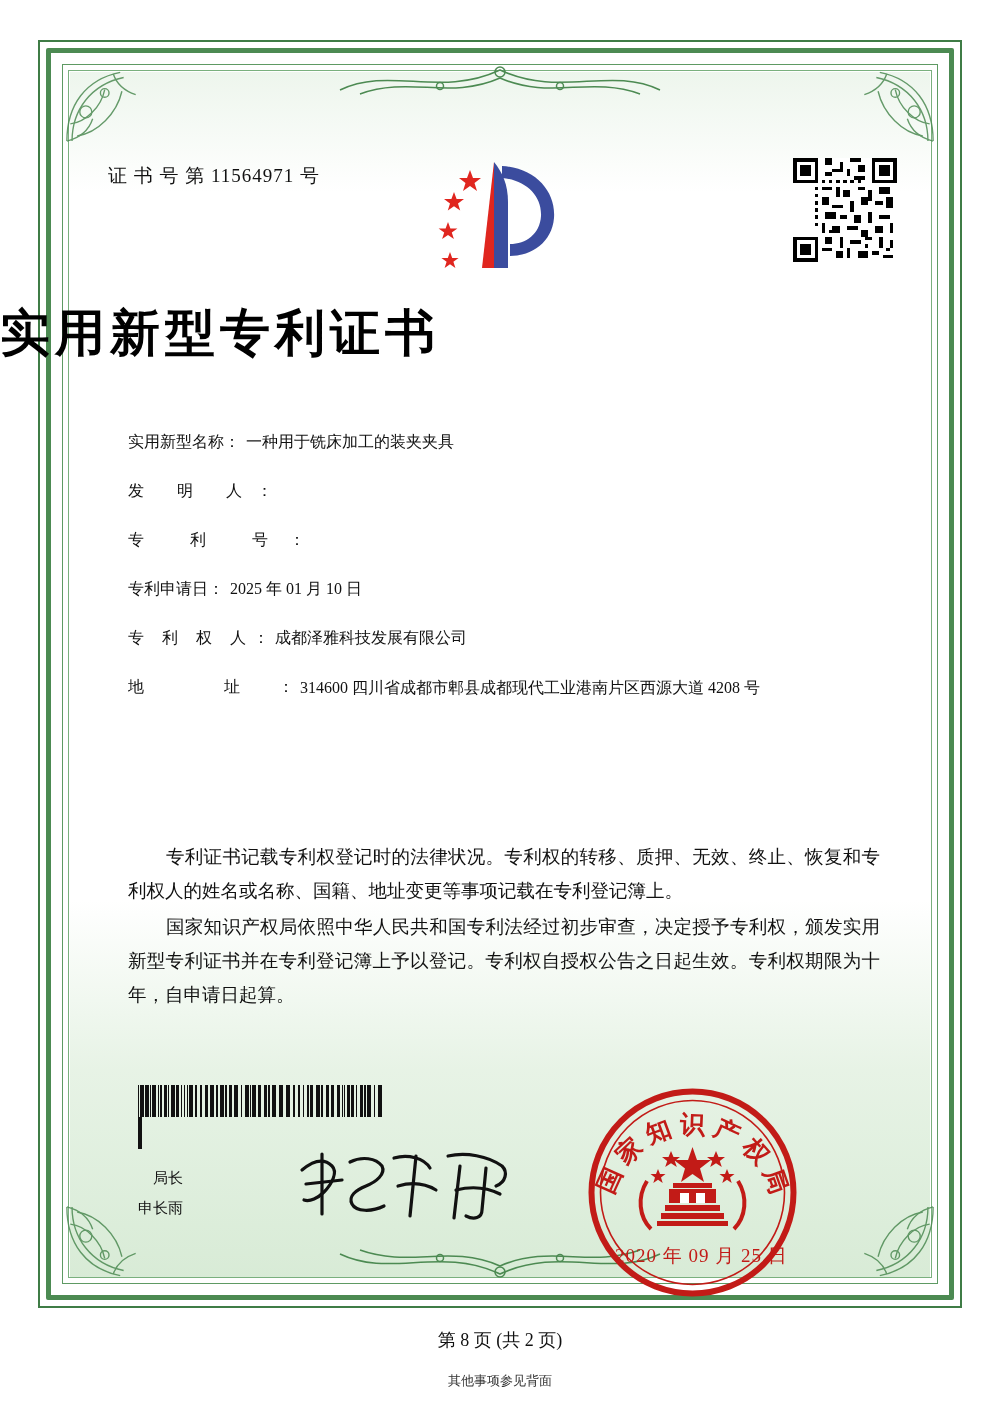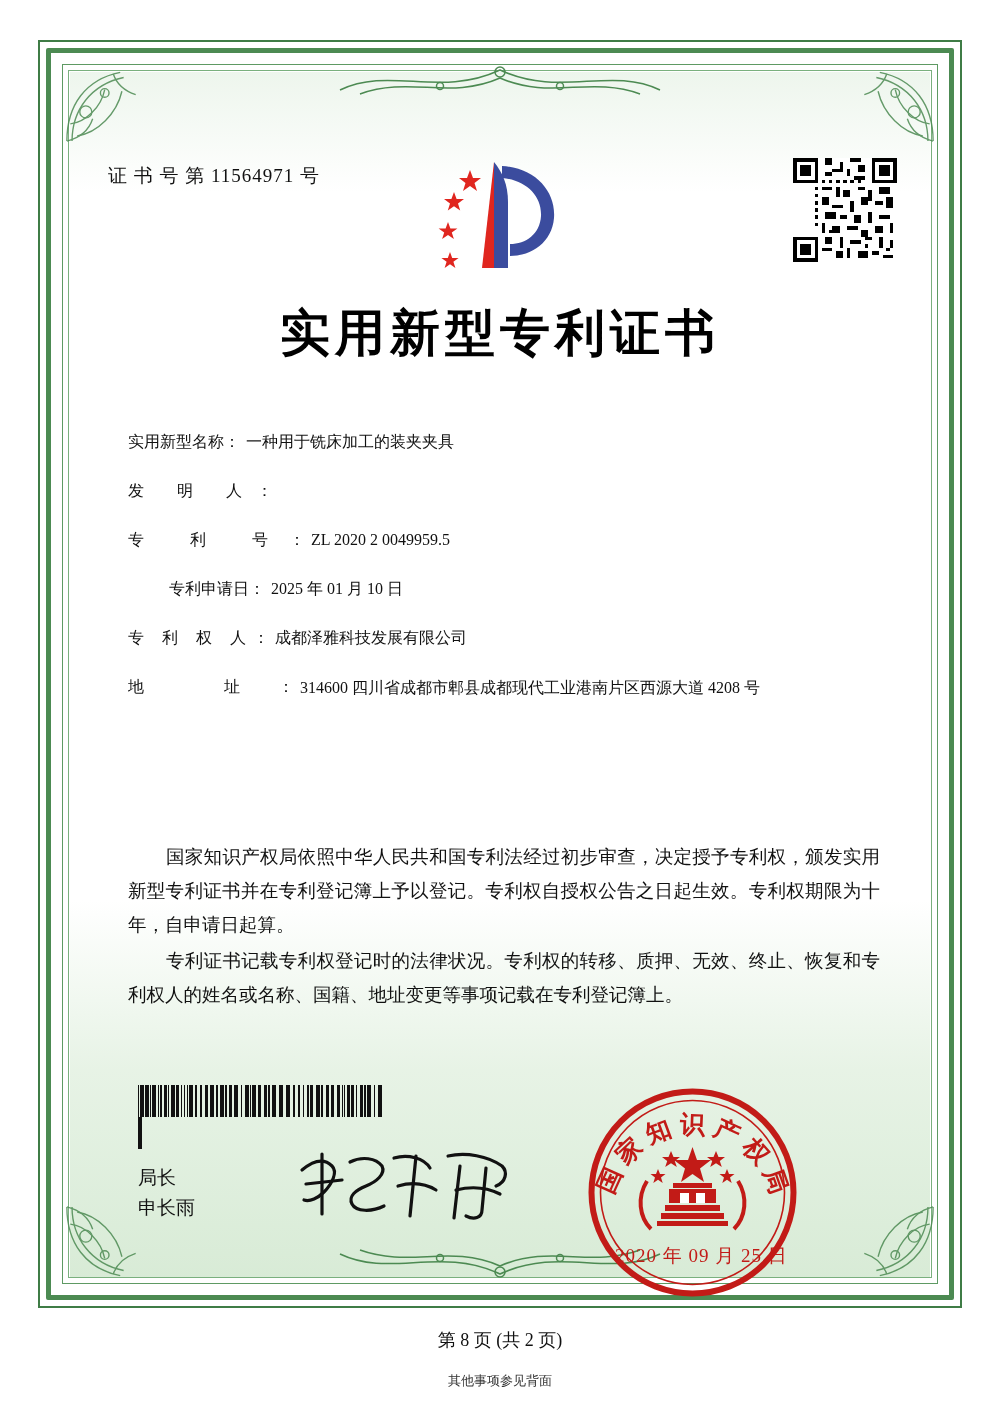--- a/index.html
+++ b/index.html
@@ -114,21 +114,21 @@
   .qr {
     position: absolute;
     left: 793px; top: 158px;
     width: 104px; height: 104px;
   }
 
   .title {
     position: absolute;
     left: 0; top: 300px;
     width: 1000px;
-    text-align: center;
+    text-align: left;
     font-family: "DejaVu Serif", serif;
     font-size: 50px;
     font-weight: bold;
     letter-spacing: 5px;
     color: #000;
   }
 
   
   .fields {
     position: absolute;
@@ -143,21 +143,21 @@
     line-height: 1.5;
     color: #111;
   }
   .field-label {
     white-space: nowrap;
     flex: 0 0 auto;
   }
   .field-label.w-name  { letter-spacing: 0px; }
   .field-label.w-inv   { letter-spacing: 14.5px; padding-right: 0; }
   .field-label.w-num   { letter-spacing: 21px; }
-  .field-label.w-date  { letter-spacing: 0px; margin-left: 41px; }
+  .field-label.w-date  { letter-spacing: 0px; }
   .field-label.w-owner { letter-spacing: 7px; }
   .field-label.w-addr  { letter-spacing: 38px; }
   .field-colon { margin: 0 2px 0 0; }
   .field-value {
     margin-left: 4px;
     flex: 1 1 auto;
   }
   .field-value.addr {
     max-width: 520px;
     line-height: 1.6;
@@ -198,23 +198,24 @@
     display: inline-block;
     background: #111;
     height: 32px;
     vertical-align: top;
   }
 
   
   .sig-label {
     position: absolute;
     left: 138px; top: 1163px;
-    font-size: 19px;
+    font-size: 15px;
     line-height: 30px;
     color: #111;
+    text-align: right;
   }
   .sig-hand {
     position: absolute;
     left: 290px; top: 1140px;
     width: 230px; height: 90px;
   }
 
   
   .seal {
     position: absolute;
@@ -440,21 +441,20 @@
     </div>
 
     <div class="field-row">
       <span class="field-label w-inv">发 明 人</span>
       <span class="field-colon">：</span>
     </div>
 
     <div class="field-row">
       <span class="field-label w-num">专 利 号</span>
       <span class="field-colon">：</span>
-      <span class="field-value">ZL 2020 2 0049959.5</span>
     </div>
 
     <div class="field-row">
       <span class="field-label w-date">专利申请日</span>
       <span class="field-colon">：</span>
       <span class="field-value">2025 年 01 月 10 日</span>
     </div>
 
     <div class="field-row">
       <span class="field-label w-owner">专 利 权 人</span>
@@ -465,22 +465,22 @@
     <div class="field-row">
       <span class="field-label w-addr">地 址</span>
       <span class="field-colon">：</span>
       <span class="field-value addr">314600 四川省成都市郫县成都现代工业港南片区西源大道 4208 号</span>
     </div>
 
 
   </div>
 
   <div class="paras">
+    <p>专利证书记载专利权登记时的法律状况。专利权的转移、质押、无效、终止、恢复和专利权人的姓名或名称、国籍、地址变更等事项记载在专利登记簿上。</p>
     <p>国家知识产权局依照中华人民共和国专利法经过初步审查，决定授予专利权，颁发实用新型专利证书并在专利登记簿上予以登记。专利权自授权公告之日起生效。专利权期限为十年，自申请日起算。</p>
-    <p>专利证书记载专利权登记时的法律状况。专利权的转移、质押、无效、终止、恢复和专利权人的姓名或名称、国籍、地址变更等事项记载在专利登记簿上。</p>
   </div>
 
   <div class="barcode" id="barcode"><i style="width:1px"></i><i style="width:1px;background:transparent"></i><i style="width:4px"></i><i style="width:1px;background:transparent"></i><i style="width:4px"></i><i style="width:1px;background:transparent"></i><i style="width:1px"></i><i style="width:1px;background:transparent"></i><i style="width:4px"></i><i style="width:2px;background:transparent"></i><i style="width:1px"></i><i style="width:1px;background:transparent"></i><i style="width:2px"></i><i style="width:2px;background:transparent"></i><i style="width:3px"></i><i style="width:1px;background:transparent"></i><i style="width:1px"></i><i style="width:2px;background:transparent"></i><i style="width:4px"></i><i style="width:1px;background:transparent"></i><i style="width:3px"></i><i style="width:2px;background:transparent"></i><i style="width:1px"></i><i style="width:2px;background:transparent"></i><i style="width:1px"></i><i style="width:2px;background:transparent"></i><i style="width:1px"></i><i style="width:1px;background:transparent"></i><i style="width:4px"></i><i style="width:2px;background:transparent"></i><i style="width:2px"></i><i style="width:3px;background:transparent"></i><i style="width:2px"></i><i style="width:3px;background:transparent"></i><i style="width:3px"></i><i style="width:2px;background:transparent"></i><i style="width:4px"></i><i style="width:2px;background:transparent"></i><i style="width:2px"></i><i style="width:2px;background:transparent"></i><i style="width:4px"></i><i style="width:1px;background:transparent"></i><i style="width:2px"></i><i style="width:2px;background:transparent"></i><i style="width:3px"></i><i style="width:2px;background:transparent"></i><i style="width:4px"></i><i style="width:3px;background:transparent"></i><i style="width:1px"></i><i style="width:3px;background:transparent"></i><i style="width:4px"></i><i style="width:1px;background:transparent"></i><i style="width:1px"></i><i style="width:1px;background:transparent"></i><i style="width:4px"></i><i style="width:2px;background:transparent"></i><i style="width:3px"></i><i style="width:3px;background:transparent"></i><i style="width:3px"></i><i style="width:1px;background:transparent"></i><i style="width:2px"></i><i style="width:2px;background:transparent"></i><i style="width:4px"></i><i style="width:3px;background:transparent"></i><i style="width:4px"></i><i style="width:3px;background:transparent"></i><i style="width:4px"></i><i style="width:3px;background:transparent"></i><i style="width:2px"></i><i style="width:3px;background:transparent"></i><i style="width:2px"></i><i style="width:3px;background:transparent"></i><i style="width:1px"></i><i style="width:3px;background:transparent"></i><i style="width:2px"></i><i style="width:1px;background:transparent"></i><i style="width:3px"></i><i style="width:3px;background:transparent"></i><i style="width:4px"></i><i style="width:1px;background:transparent"></i><i style="width:2px"></i><i style="width:3px;background:transparent"></i><i style="width:3px"></i><i style="width:2px;background:transparent"></i><i style="width:3px"></i><i style="width:3px;background:transparent"></i><i style="width:3px"></i><i style="width:2px;background:transparent"></i><i style="width:1px"></i><i style="width:1px;background:transparent"></i><i style="width:1px"></i><i style="width:2px;background:transparent"></i><i style="width:3px"></i><i style="width:1px;background:transparent"></i><i style="width:3px"></i><i style="width:2px;background:transparent"></i><i style="width:1px"></i><i style="width:3px;background:transparent"></i><i style="width:3px"></i><i style="width:1px;background:transparent"></i><i style="width:2px"></i><i style="width:1px;background:transparent"></i><i style="width:4px"></i><i style="width:3px;background:transparent"></i><i style="width:1px"></i><i style="width:3px;background:transparent"></i><i style="width:4px"></i><i style="width:3px;background:transparent"></i><i style="width:4px"></i><i style="width:1px;background:transparent"></i></div>
 
   <div class="sig-label">
     <div>局长</div>
     <div>申长雨</div>
   </div>
 
   <svg class="sig-hand" viewBox="0 0 230 90">

